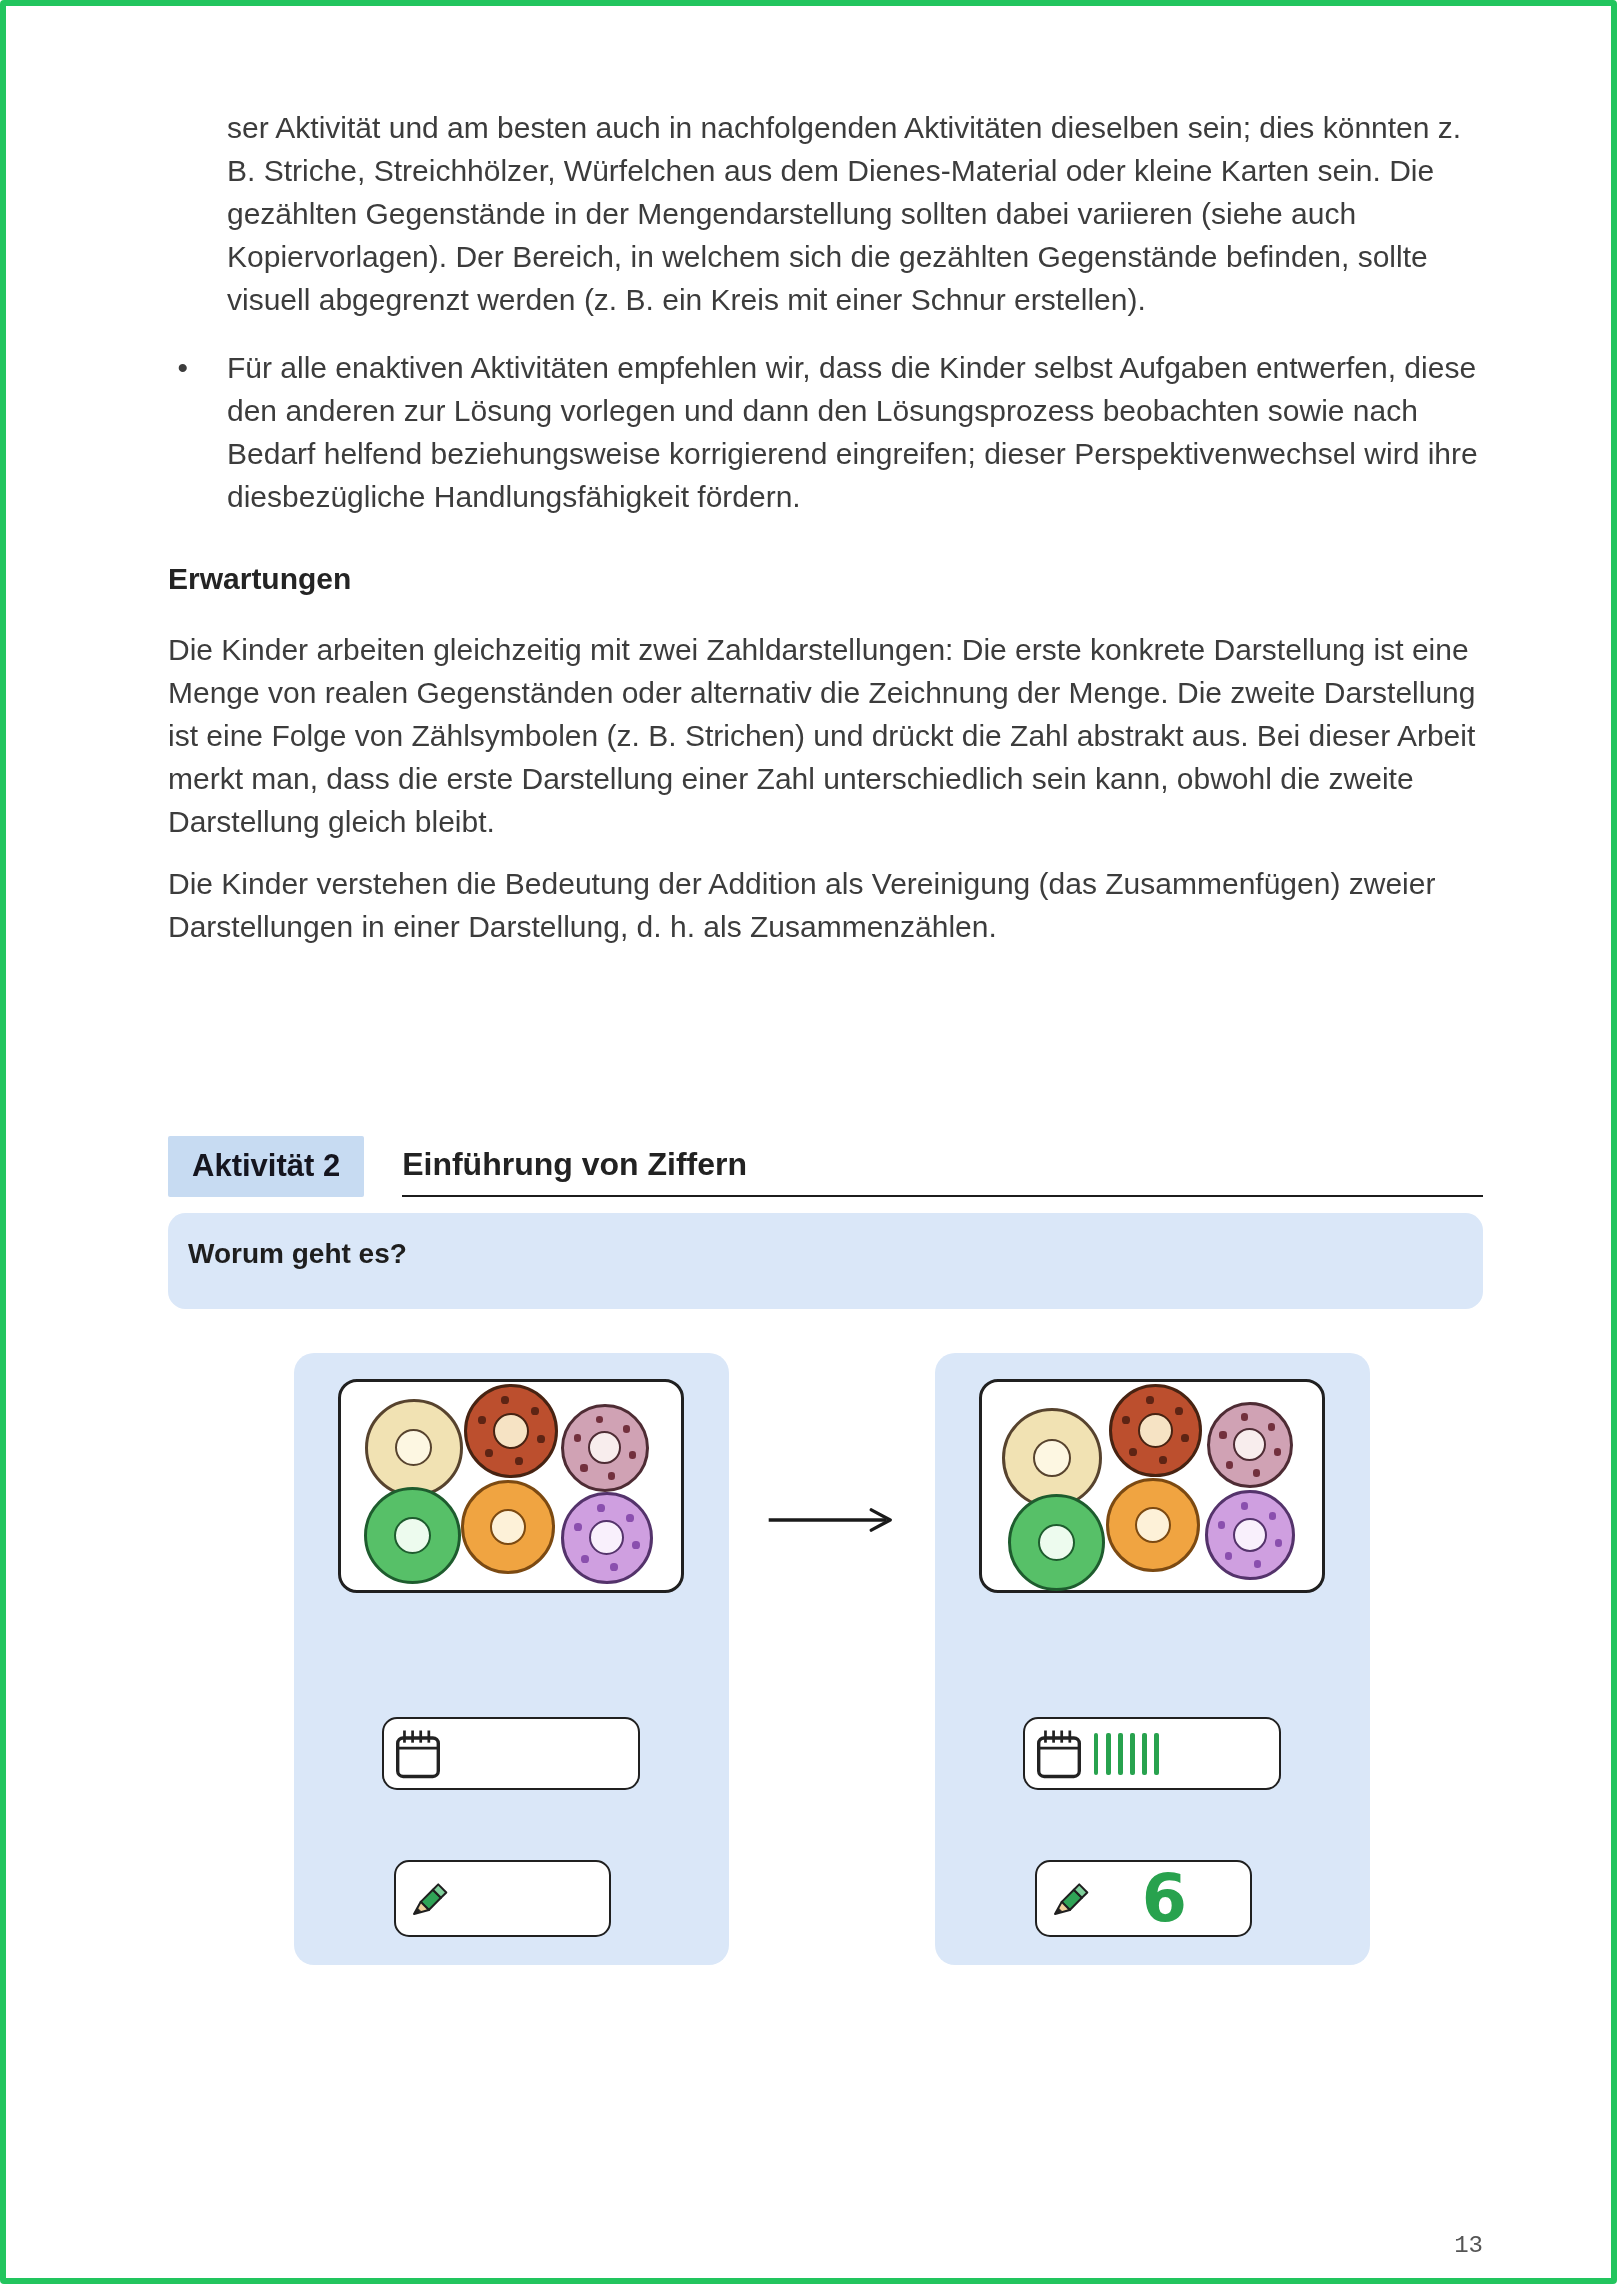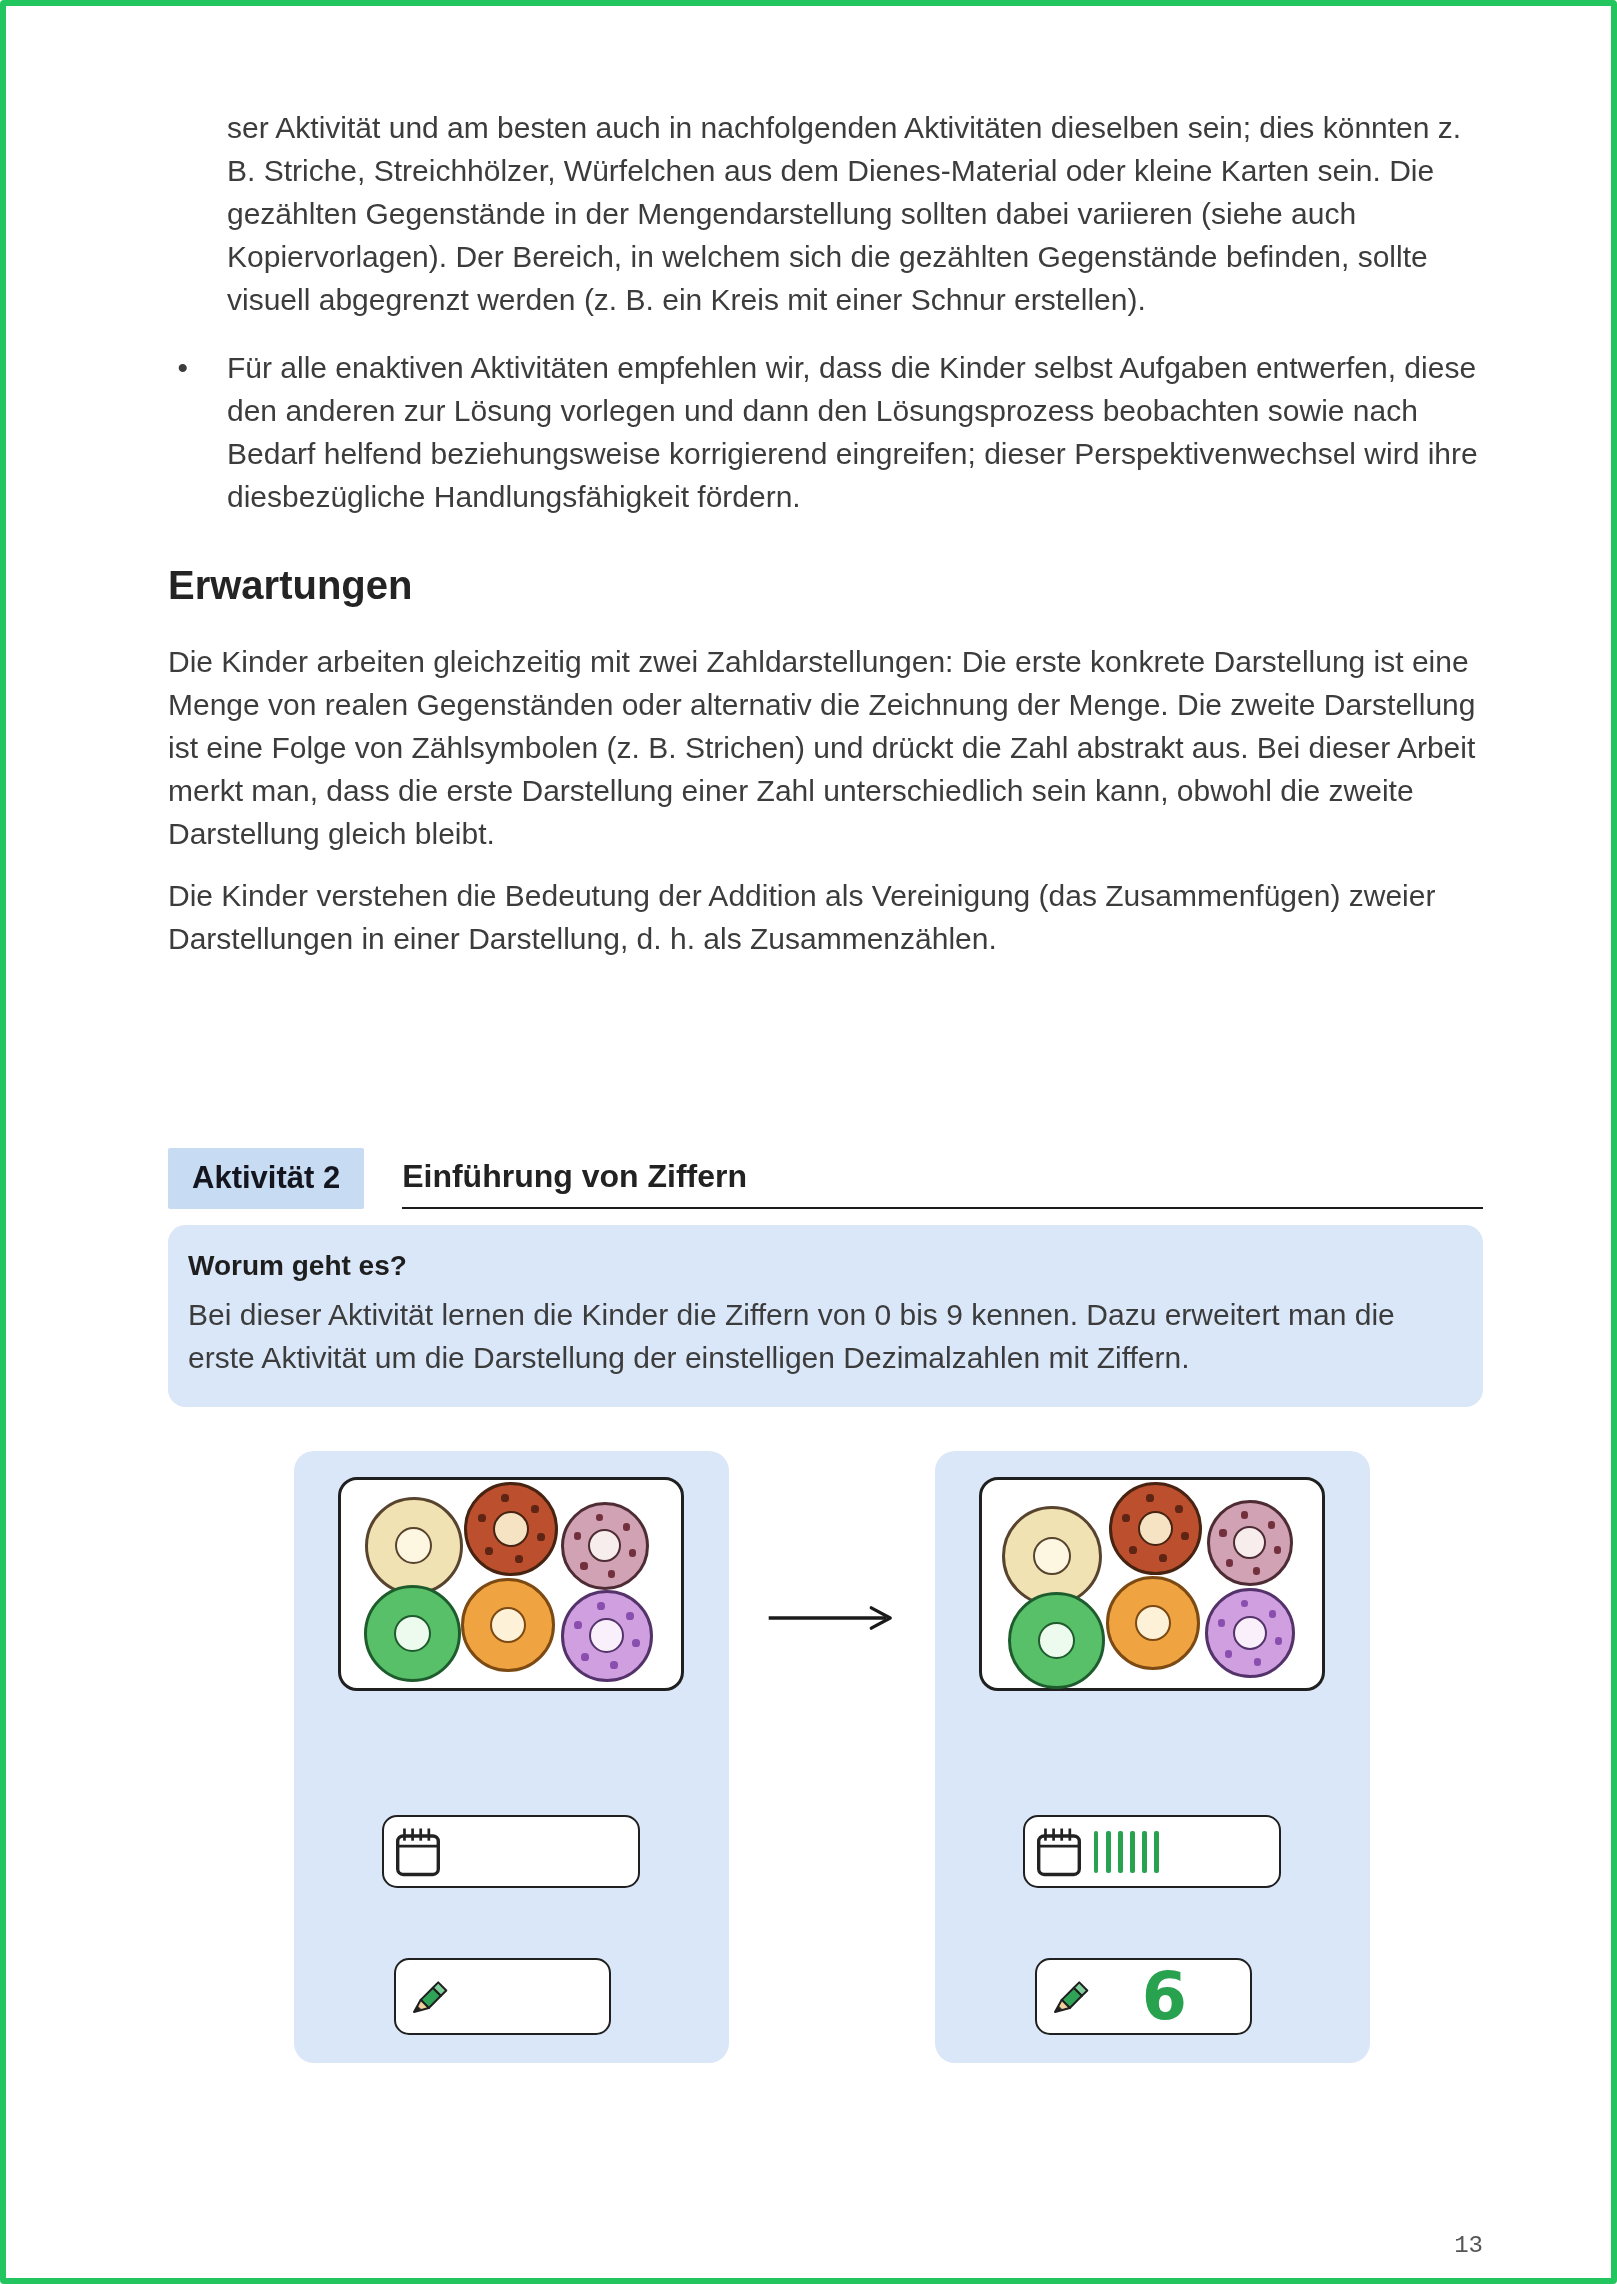--- a/index.html
+++ b/index.html
@@ -12,21 +12,21 @@
     position:absolute; inset:0; box-sizing:border-box;
     border:6px solid #22c55e; border-radius:4px;
     background:#ffffff; overflow:hidden;
   }
   .content { padding:101px 128px 0 162px; font-size:30px; line-height:1.432; }
   p { margin:0; }
   .hang { margin-left:59px; }
   .bullet-row { display:flex; margin-top:25.6px; }
   .bullet-glyph { flex:0 0 59px; box-sizing:border-box; padding-left:9.4px; }
   .bullet-text { flex:1; }
-  h2.section { font-size:40px; font-weight:bold; color:#242424; margin:42px 0 0 0; line-height:1.2; }
+  h2.section { font-size:30px; font-weight:bold; color:#242424; margin:42px 0 0 0; line-height:1.2; }
   .p1 { margin-top:32px; }
   .p2 { margin-top:19px; }
 
   .activity-header { display:flex; align-items:stretch; margin-top:187px; height:61px; }
   .activity-badge {
     background:#c7dbf2; color:#15151f; font-weight:bold; font-size:31px;
     padding:0 24px; display:flex; align-items:center; border-radius:2px;
   }
   .activity-title-wrap {
     flex:1; margin-left:38px; border-bottom:2.7px solid #1c1c1c;
@@ -105,21 +105,20 @@
     <div class="activity-header">
       <span class="activity-badge">Aktivität 2</span>
       <div class="activity-title-wrap">
         <h2 class="activity-title">Einführung von Ziffern</h2>
       </div>
     </div>
 
 
     <div class="info-box">
       <h3>Worum geht es?</h3>
-      <p>Bei dieser Aktivität lernen die Kinder die Ziffern von 0 bis 9 kennen. Dazu erweitert man die erste Aktivität um die Darstellung der einstelligen Dezimalzahlen mit Ziffern.</p>
     </div>
 
     <div class="figure">
 
       <div class="panel before">
         <div class="donut-box">
           <div class="donuts">
               <div class="donut" style="left: 23.6px; top: 17px; width: 98px; height: 98px; background: rgb(241, 226, 179); border: 3.4px solid rgb(87, 67, 46);">
                 <div class="donut-hole" style="left: 27px; top: 27px; width: 37px; height: 37px; background: rgb(253, 247, 226); border: 2.7px solid rgb(87, 67, 46);"></div>
               </div>

